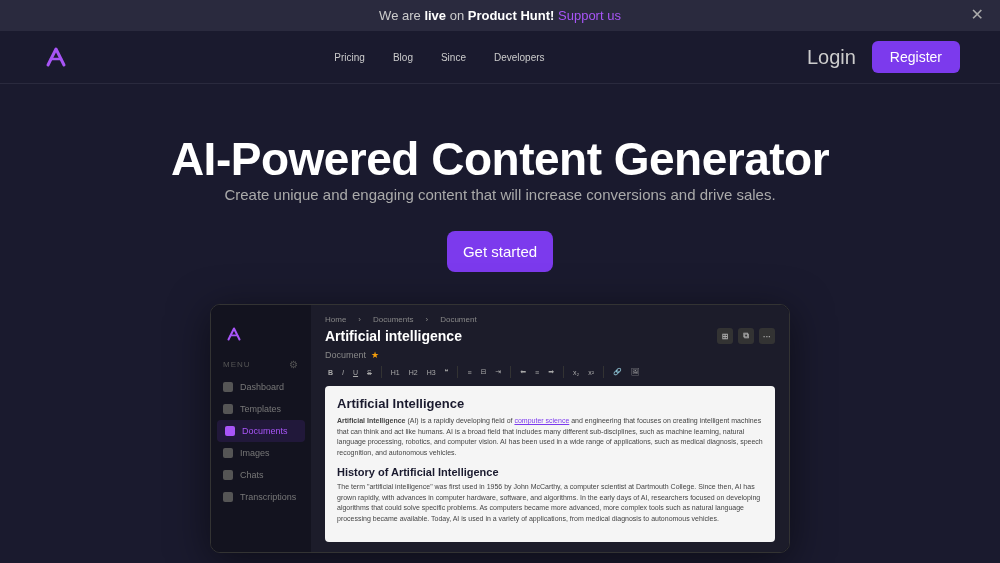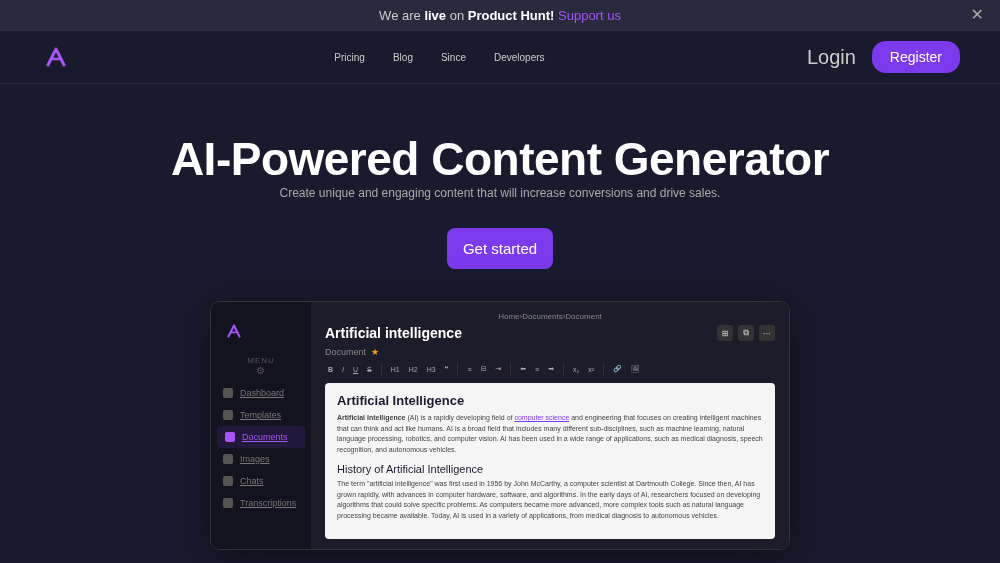--- a/index.html
+++ b/index.html
@@ -72,39 +72,39 @@
     .nav-right a {
       color: #ccc;
       text-decoration: none;
       font-size: 20px;
     }
     .btn-register {
       background: #7c3aed;
       color: #fff;
       border: none;
       padding: 8px 18px;
-      border-radius: 14px;
+      border-radius: 6px;
       font-size: 14px;
       cursor: pointer;
       font-weight: 500;
     }
 
     
     .hero {
       text-align: center;
       padding: 48px 40px 32px;
     }
     .hero h1 {
       font-size: 46px;
       font-weight: 700;
       color: #fff;
       letter-spacing: -0.5px;
     }
     .hero p {
-      font-size: 12px;
+      font-size: 15px;
       color: #aaa;
       margin-bottom: 28px;
     }
     .btn-cta {
       background: #7c3aed;
       color: #fff;
       border: none;
       padding: 12px 16px;
       border-radius: 8px;
       font-size: 15px;
@@ -138,31 +138,29 @@
       width: 22px; height: 22px;
     }
     .sidebar-menu-label {
       font-size: 8px;
       color: #555;
       padding: 0 12px 6px;
       letter-spacing: 1px;
       display: flex;
       align-items: center;
       justify-content: space-between;
-      flex-direction: column;
     }
     .sidebar-item {
       display: flex;
       align-items: center;
       gap: 7px;
       padding: 6px 12px;
       font-size: 9px;
       color: #777;
       cursor: pointer;
-      text-decoration: underline;
     }
     .sidebar-item.active {
       background: #7c3aed22;
       color: #a855f7;
       border-radius: 4px;
       margin: 0 6px;
       padding: 6px 8px;
     }
     .sidebar-icon {
       width: 10px; height: 10px;
@@ -177,23 +175,22 @@
       flex: 1;
       background: #1c1c2a;
       padding: 10px 14px;
       overflow: hidden;
     }
     .breadcrumb {
       font-size: 8px;
       color: #666;
       margin-bottom: 4px;
       display: flex;
-      gap: 0;
-      align-items: center;
-      justify-content: center;
+      gap: 12px;
+      align-items: center;
     }
     .breadcrumb span { color: #888; }
     .doc-title {
       font-size: 16px;
       font-weight: 700;
       color: #fff;
       margin-bottom: 6px;
       display: flex;
       align-items: center;
       justify-content: space-between;
@@ -251,21 +248,21 @@
       font-size: 7px;
       color: #444;
       line-height: 1.5;
       margin-bottom: 8px;
     }
     .doc-body p a { color: #7c3aed; }
     .doc-body h3 {
       font-size: 11px;
       color: #1a1a2e;
       margin-bottom: 4px;
-      font-weight: 400;
+      font-weight: 700;
     }
   </style>
 </head>
 <body>
 
 <div class="announcement-bar">
   <span>
     We are <strong>live</strong> on <strong>Product Hunt!</strong>
     <a href="#">Support us</a>
   </span>

